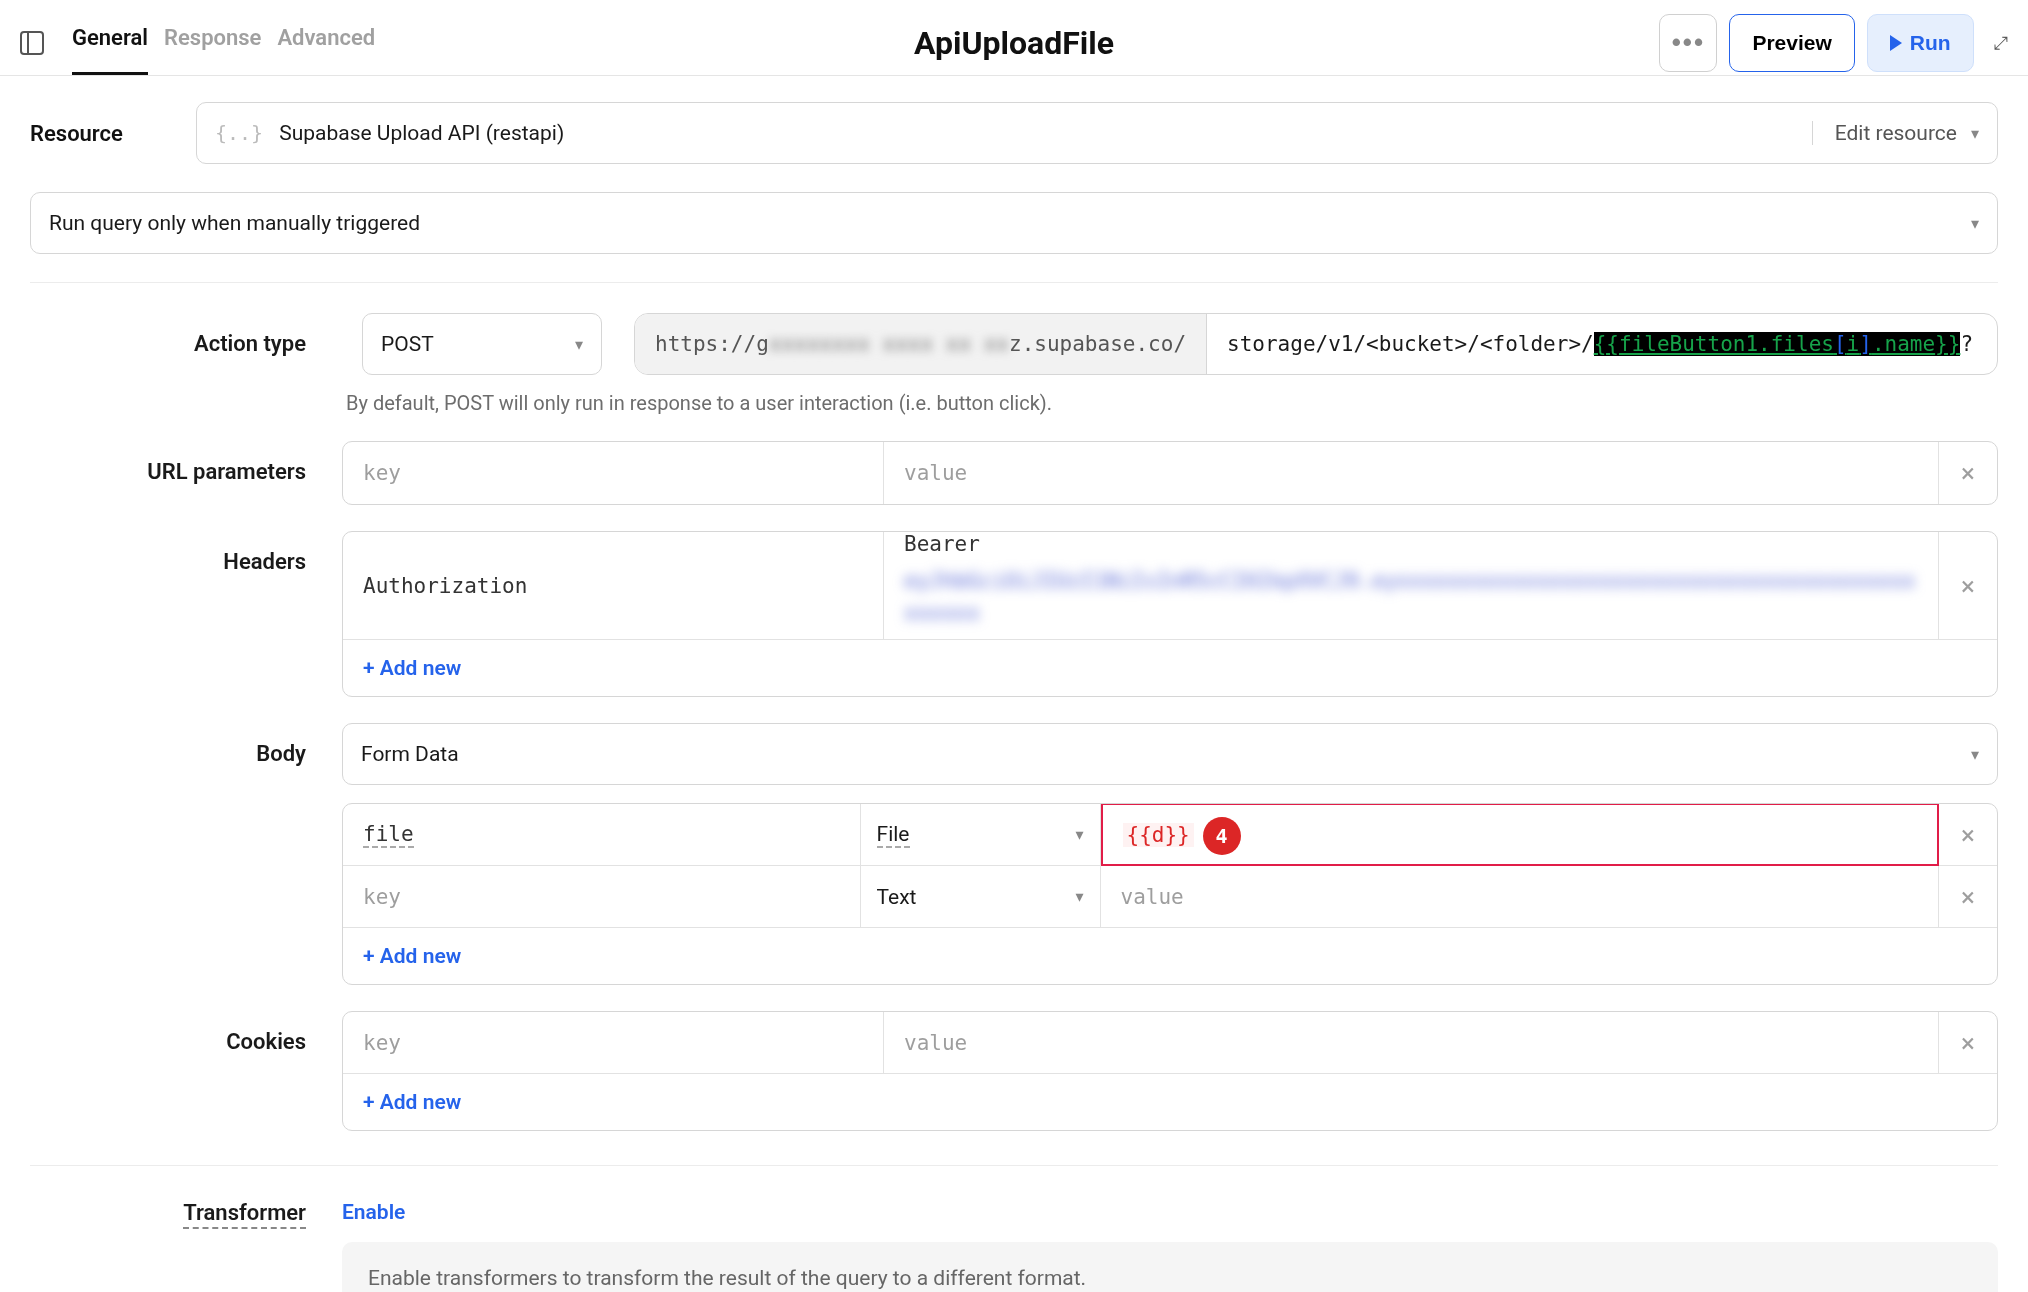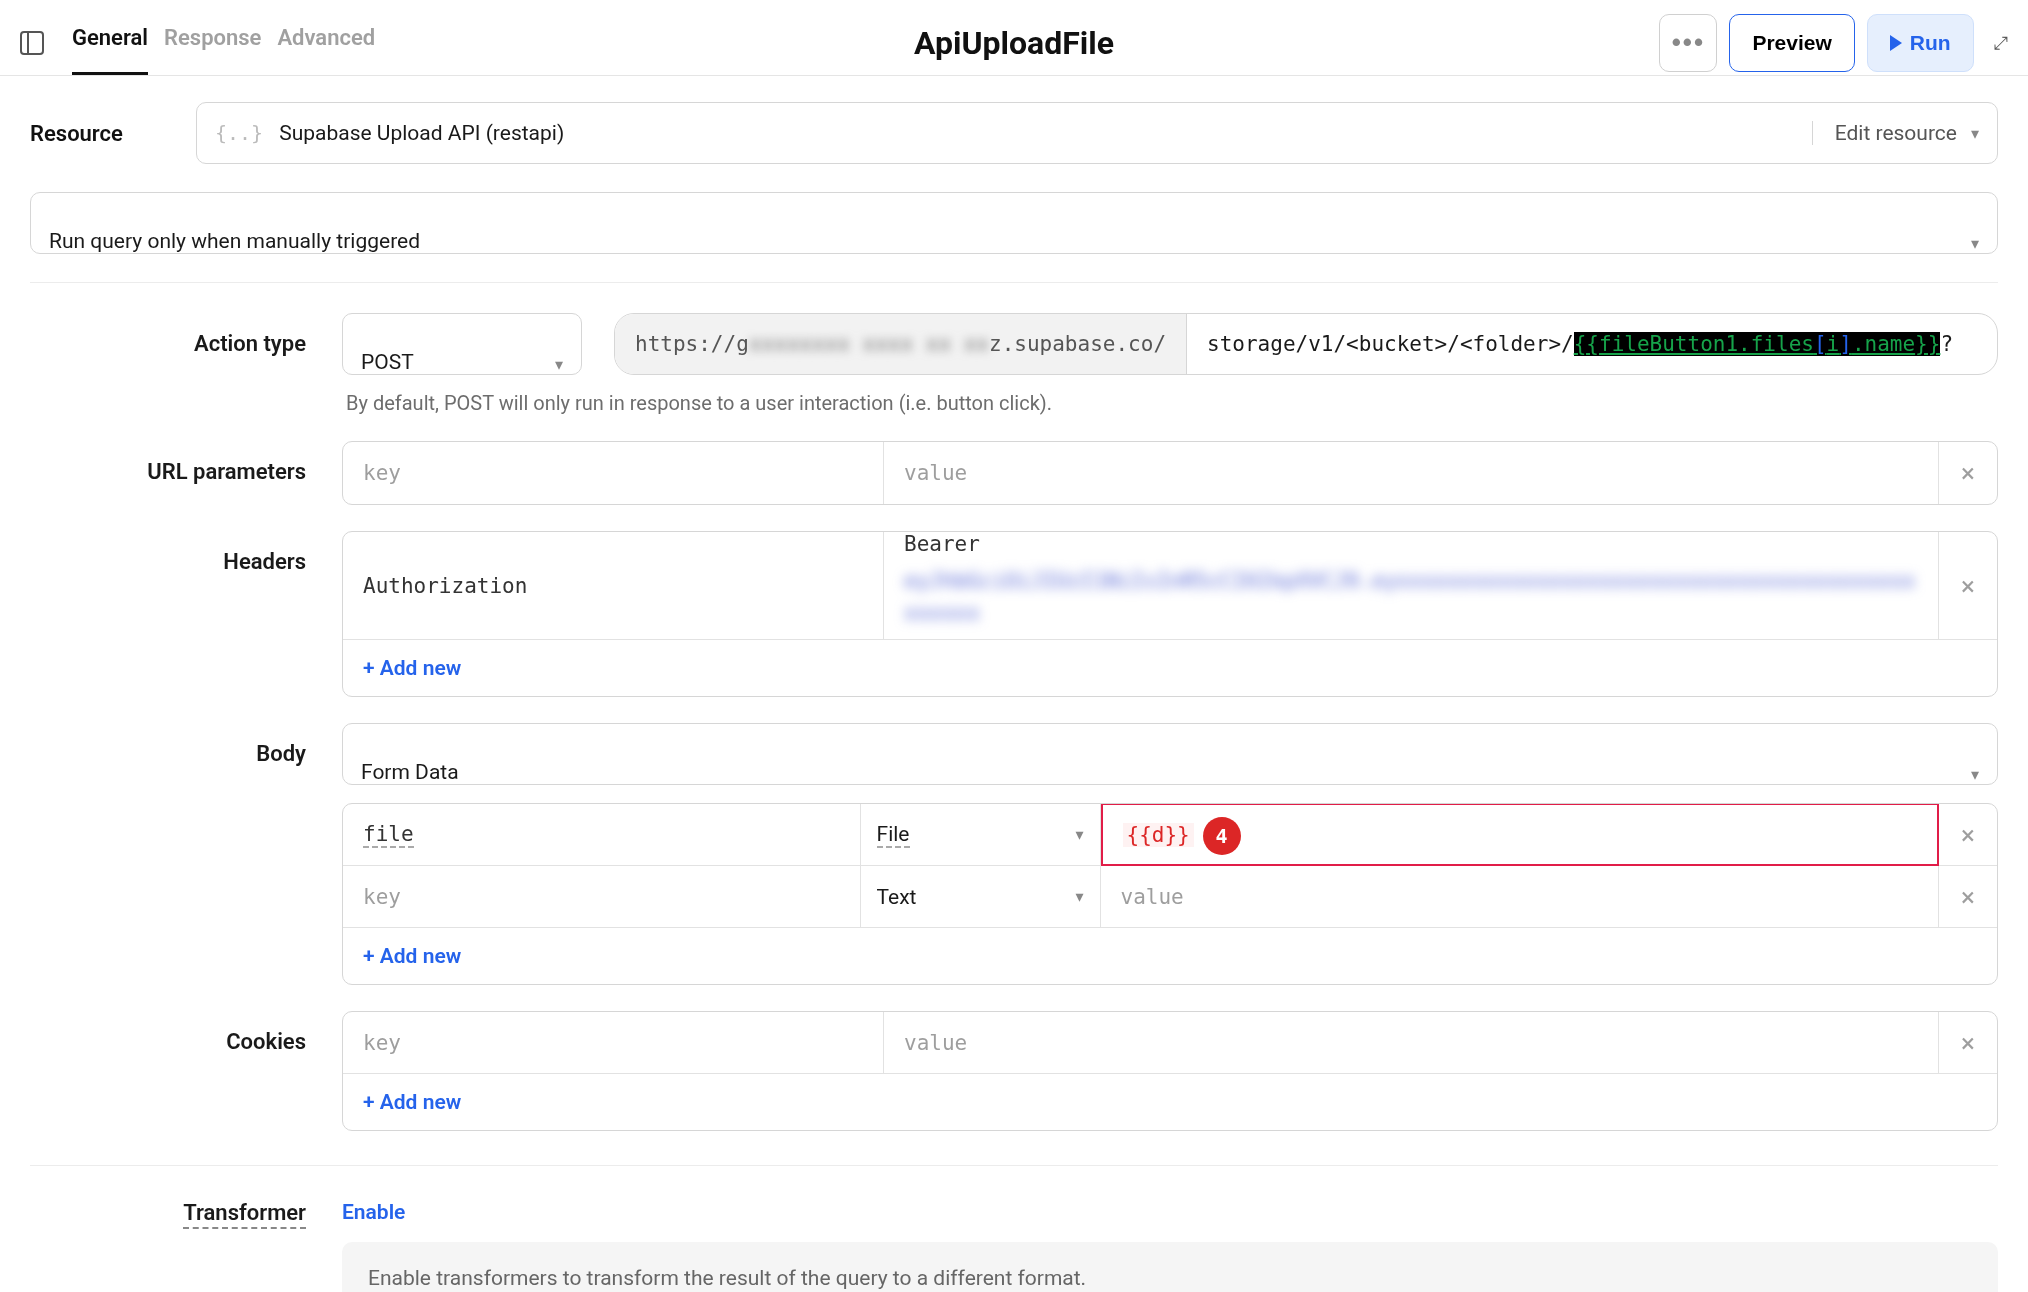--- a/index.html
+++ b/index.html
@@ -43,37 +43,37 @@
   .btn.fill-blue { border-color: #cfe0fb; background: #e6effd; color: #2563eb; }
   .btn .play { width: 0; height: 0; border-left: 12px solid #2563eb; border-top: 8px solid transparent; border-bottom: 8px solid transparent; }
   .dots { font-size: 26px; letter-spacing: 2px; color: #888; }
   .expand-icon { font-size: 18px; color: #555; cursor: pointer; margin-left: 8px; }
 
   .content { padding: 26px 30px 40px 30px; }
   .row { display: flex; align-items: center; gap: 16px; margin-bottom: 28px; }
   .label { font-size: 22px; font-weight: 600; color: #111; width: 150px; text-align: left; }
   .select, .input, .addon {
     height: 62px; border: 1.5px solid #d6d6d6; border-radius: 10px; background: #fff;
-    padding: 0 18px; font-size: 21px; display: flex; align-items: flex-end;
+    padding: 0 18px; font-size: 21px; display: flex; align-items: center;
   }
   .select { justify-content: space-between; cursor: pointer; position: relative; }
   .select .chev, .chev { color: #888; font-size: 16px; }
   .resource-select { flex: 1; display: flex; align-items: center; gap: 16px; }
   .resource-braces { font-family: ui-monospace, Menlo, monospace; color: #bbb; font-size: 20px; }
   .edit-res { display: flex; align-items: center; gap: 14px; border-left: 1px solid #d6d6d6; padding-left: 22px; color: #555; font-size: 21px; cursor: pointer; }
   .fullwidth { flex: 1; }
   .hint { font-size: 20px; color: #6d6d6d; padding: 6px 0 0 4px; }
 
   .section-grid { display: grid; grid-template-columns: 290px 1fr; column-gap: 22px; align-items: start; }
   .section-grid > .lbl { text-align: right; font-size: 22px; font-weight: 600; padding-top: 18px; padding-right: 14px; }
   .section-grid > .ctl { }
 
-  .action-row { display: flex; gap: 32px; align-items: center; }
+  .action-row { display: flex; gap: 32px; align-items: center; margin-left: 20px; }
   .action-type-select { width: 240px; }
-  .url-wrap { flex: 1; display: flex; border: 1.5px solid #d6d6d6; border-radius: 20px; overflow: hidden; height: 62px; }
+  .url-wrap { flex: 1; display: flex; border: 1.5px solid #d6d6d6; border-radius: 14px; overflow: hidden; height: 62px; }
   .url-base { background: #f2f2f2; padding: 0 20px; display: flex; align-items: center; font-size: 21px; color: #555; min-width: 520px; border-right: 1.5px solid #d6d6d6; font-family: ui-monospace, Menlo, monospace; position: relative; }
   .url-path { flex: 1; padding: 0 20px; display: flex; align-items: center; font-size: 21px; font-family: ui-monospace, Menlo, monospace; white-space: nowrap; overflow: hidden; }
   .code-green { color: #16a34a; background: #000000; text-decoration: underline; }
   .code-blue { color: #2563eb; }
 
   .kv-block { border: 1.5px solid #d6d6d6; border-radius: 10px; overflow: hidden; }
   .kv-row { display: grid; grid-template-columns: 1fr 1.95fr 58px; align-items: stretch; min-height: 62px; border-bottom: 1px solid #e2e2e2; }
   .kv-row:last-child { border-bottom: none; }
   .kv-cell { padding: 0 20px; display: flex; align-items: center; font-size: 21px; font-family: ui-monospace, Menlo, monospace; color: #333; border-right: 1px solid #e2e2e2; }
   .kv-cell.placeholder { color: #9e9e9e; }

